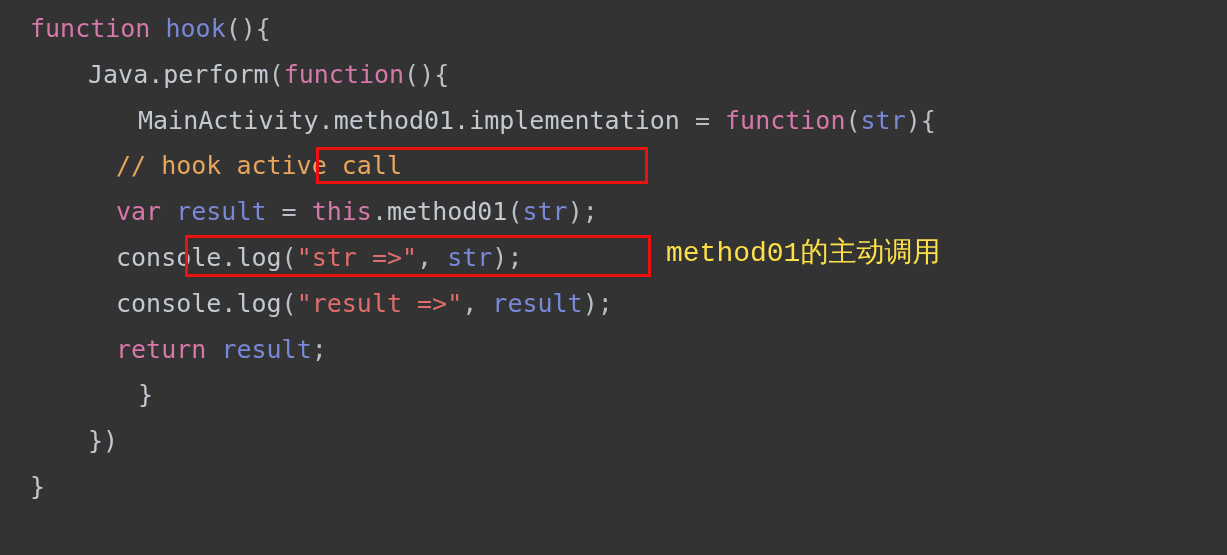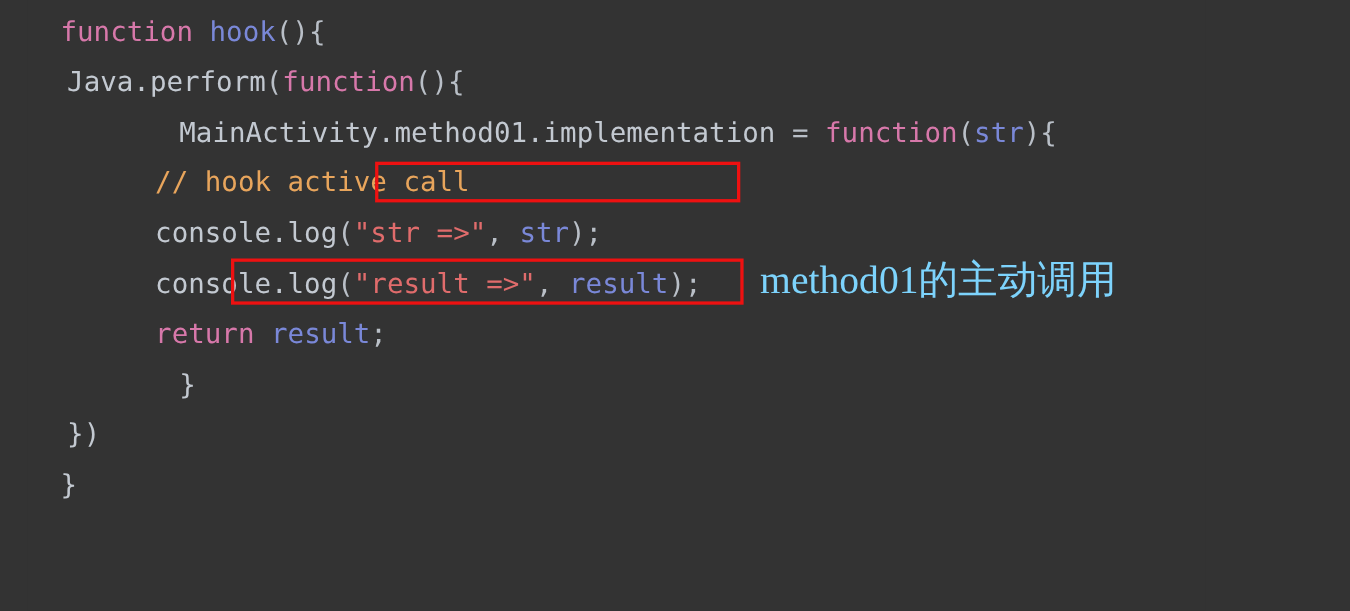--- a/index.html
+++ b/index.html
@@ -7,21 +7,20 @@
     padding: 0;
     background: #333333;
   }
   #screen {
     position: relative;
     width: 1071px;
     height: 555px;
     background: #333333;
     overflow: hidden;
     font-family: "DejaVu Sans Mono", "Liberation Mono", monospace;
-    margin-left: 25px;
   }
 
   
   .code {
     position: absolute;
     left: 0;
     top: 0;
     width: 1227px;
     padding-top: 6px;
     box-sizing: border-box;
@@ -29,21 +28,21 @@
   .line {
     height: 45.8px;
     line-height: 45.8px;
     font-size: 25px;
     letter-spacing: 0px;
     white-space: pre;
     color: #c8cdd4;
   }
   
   .ind0 { padding-left: 30px; }
-  .ind1 { padding-left: 36px; }
+  .ind1 { padding-left: 88px; }
   .ind2 { padding-left: 138px; }
   .ind3 { padding-left: 116px; }
 
   
   .kw      { color: #d778aa; }   
   .fname   { color: #7a88d8; }   
   .plain   { color: #c3c9d1; }   
   .punc    { color: #b9bfc7; }   
   .str     { color: #e06c6c; }   
   .cmt     { color: #e8a55c; }   
@@ -68,43 +67,44 @@
     top: 235px;
     width: 466px;
     height: 42px;
   }
 
   
   #annotation {
     position: absolute;
     left: 666px;
     top: 237px;
-    font-family: Liberation Serif, serif;
-    font-size: 36px;
+    font-family: Liberation Mono, monospace;
+    font-size: 28px;
     line-height: 34px;
-    color: #7dd3fc;
+    color: #fde047;
     white-space: pre;
   }
 </style>
 </head>
 <body>
 
 <div id="screen">
 
   <div class="code">
 
     <div class="line ind0"><span class="kw">function</span><span class="plain"> </span><span class="fname">hook</span><span class="punc">(){</span></div>
 
     <div class="line ind1"><span class="plain">Java.perform</span><span class="punc">(</span><span class="kw">function</span><span class="punc">(){</span></div>
 
 
     <div class="line ind2"><span class="plain">MainActivity.</span><span class="plain">method01.implementation</span><span class="plain"> </span><span class="punc">=</span><span class="plain"> </span><span class="kw">function</span><span class="punc">(</span><span class="fname">str</span><span class="punc">){</span></div>
 
     <div class="line ind3"><span class="cmt">// hook active call</span></div>
 
+    <div class="line ind3"><span class="kw">var</span><span class="plain"> </span><span class="fname">result</span><span class="plain"> </span><span class="punc">=</span><span class="plain"> </span><span class="kw">this</span><span class="punc">.</span><span class="plain">method01</span><span class="punc">(</span><span class="fname">str</span><span class="punc">);</span></div>
 
     <div class="line ind3"><span class="plain">console.log</span><span class="punc">(</span><span class="str">"str =&gt;"</span><span class="punc">, </span><span class="fname">str</span><span class="punc">);</span></div>
 
     <div class="line ind3"><span class="plain">console.log</span><span class="punc">(</span><span class="str">"result =&gt;"</span><span class="punc">, </span><span class="fname">result</span><span class="punc">);</span></div>
 
     <div class="line ind3"><span class="kw">return</span><span class="plain"> </span><span class="fname">result</span><span class="punc">;</span></div>
 
     <div class="line ind2"><span class="brace">}</span></div>
 
     <div class="line ind1"><span class="brace">})</span></div>

